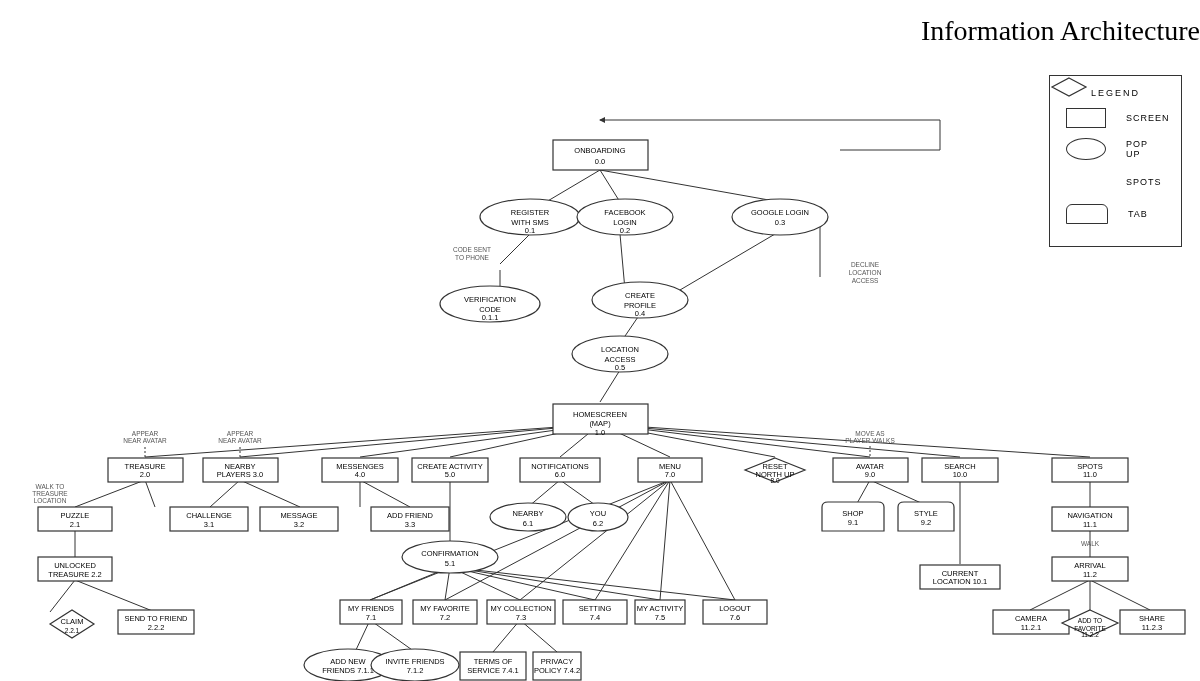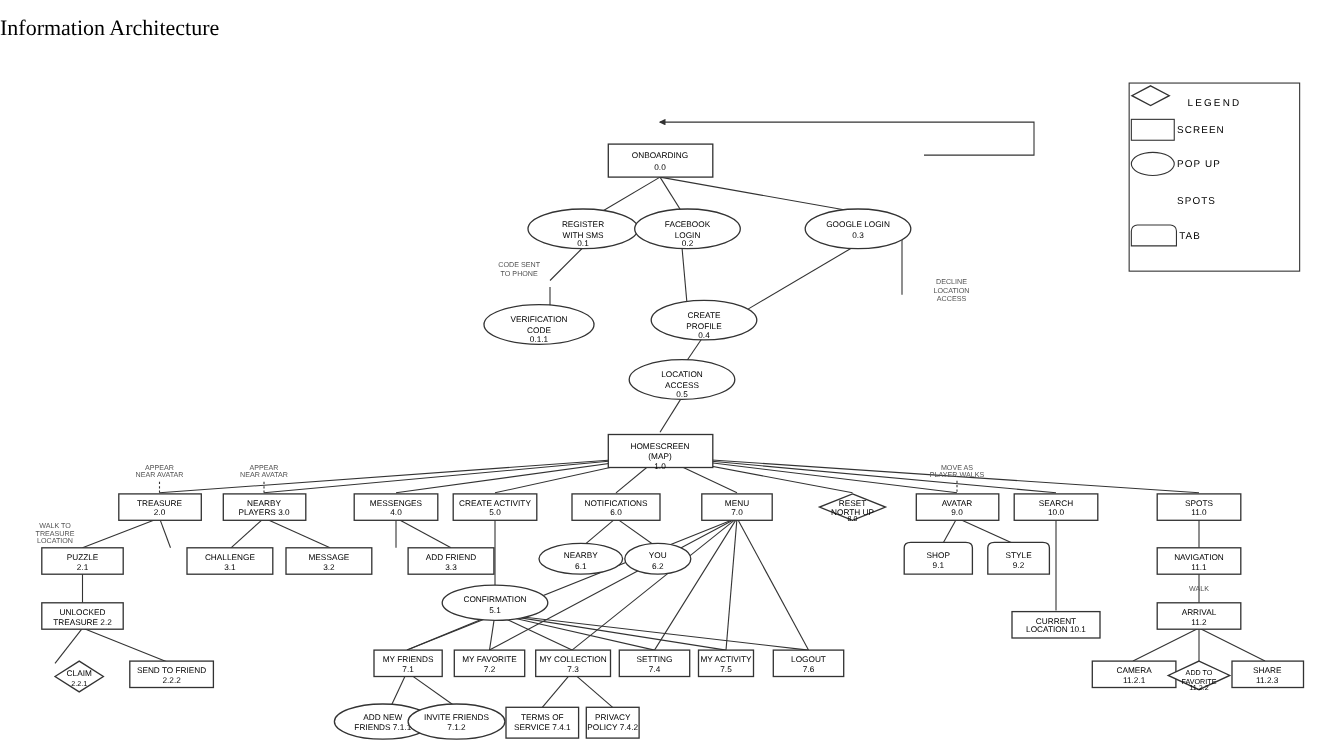--- a/index.html
+++ b/index.html
@@ -5,22 +5,22 @@
     * { box-sizing: border-box; margin: 0; padding: 0; }
     body {
       font-family: Arial, sans-serif;
       background: #fff;
       width: 1200px;
       height: 681px;
       overflow: hidden;
       position: relative;
     }
     .page-title {
-      text-align: left;
-      font-size: 20px;
+      text-align: right;
+      font-size: 28px;
       font-weight: normal;
       padding: 15px 0 5px 0;
       font-family: Georgia, serif;
     }
     .diagram-container {
       position: relative;
       width: 1200px;
       height: 640px;
     }
     svg {
@@ -53,37 +53,37 @@
       font-size: 6.5px;
       text-anchor: middle;
       fill: #555;
     }
     .connector { fill: none; stroke: #333; stroke-width: 1; }
     
     .legend-box {
       position: absolute;
       top: 75px;
       right: 18px;
-      width: 156px;
+      width: 133px;
       border: 1px solid #333;
       background: white;
-      padding: 12px 1px;
+      padding: 12px 16px;
     }
     .legend-title {
       font-size: 9px;
       letter-spacing: 2px;
       text-align: center;
       margin-bottom: 10px;
       font-family: Arial, sans-serif;
     }
     .legend-item {
       display: flex;
       align-items: center;
       margin-bottom: 10px;
-      gap: 2px;
+      gap: 20px;
     }
     .legend-label {
       font-size: 9px;
       letter-spacing: 1px;
       font-family: Arial, sans-serif;
     }
     .legend-rect-shape {
       width: 40px; height: 20px;
       border: 1px solid #333;
       background: white;

